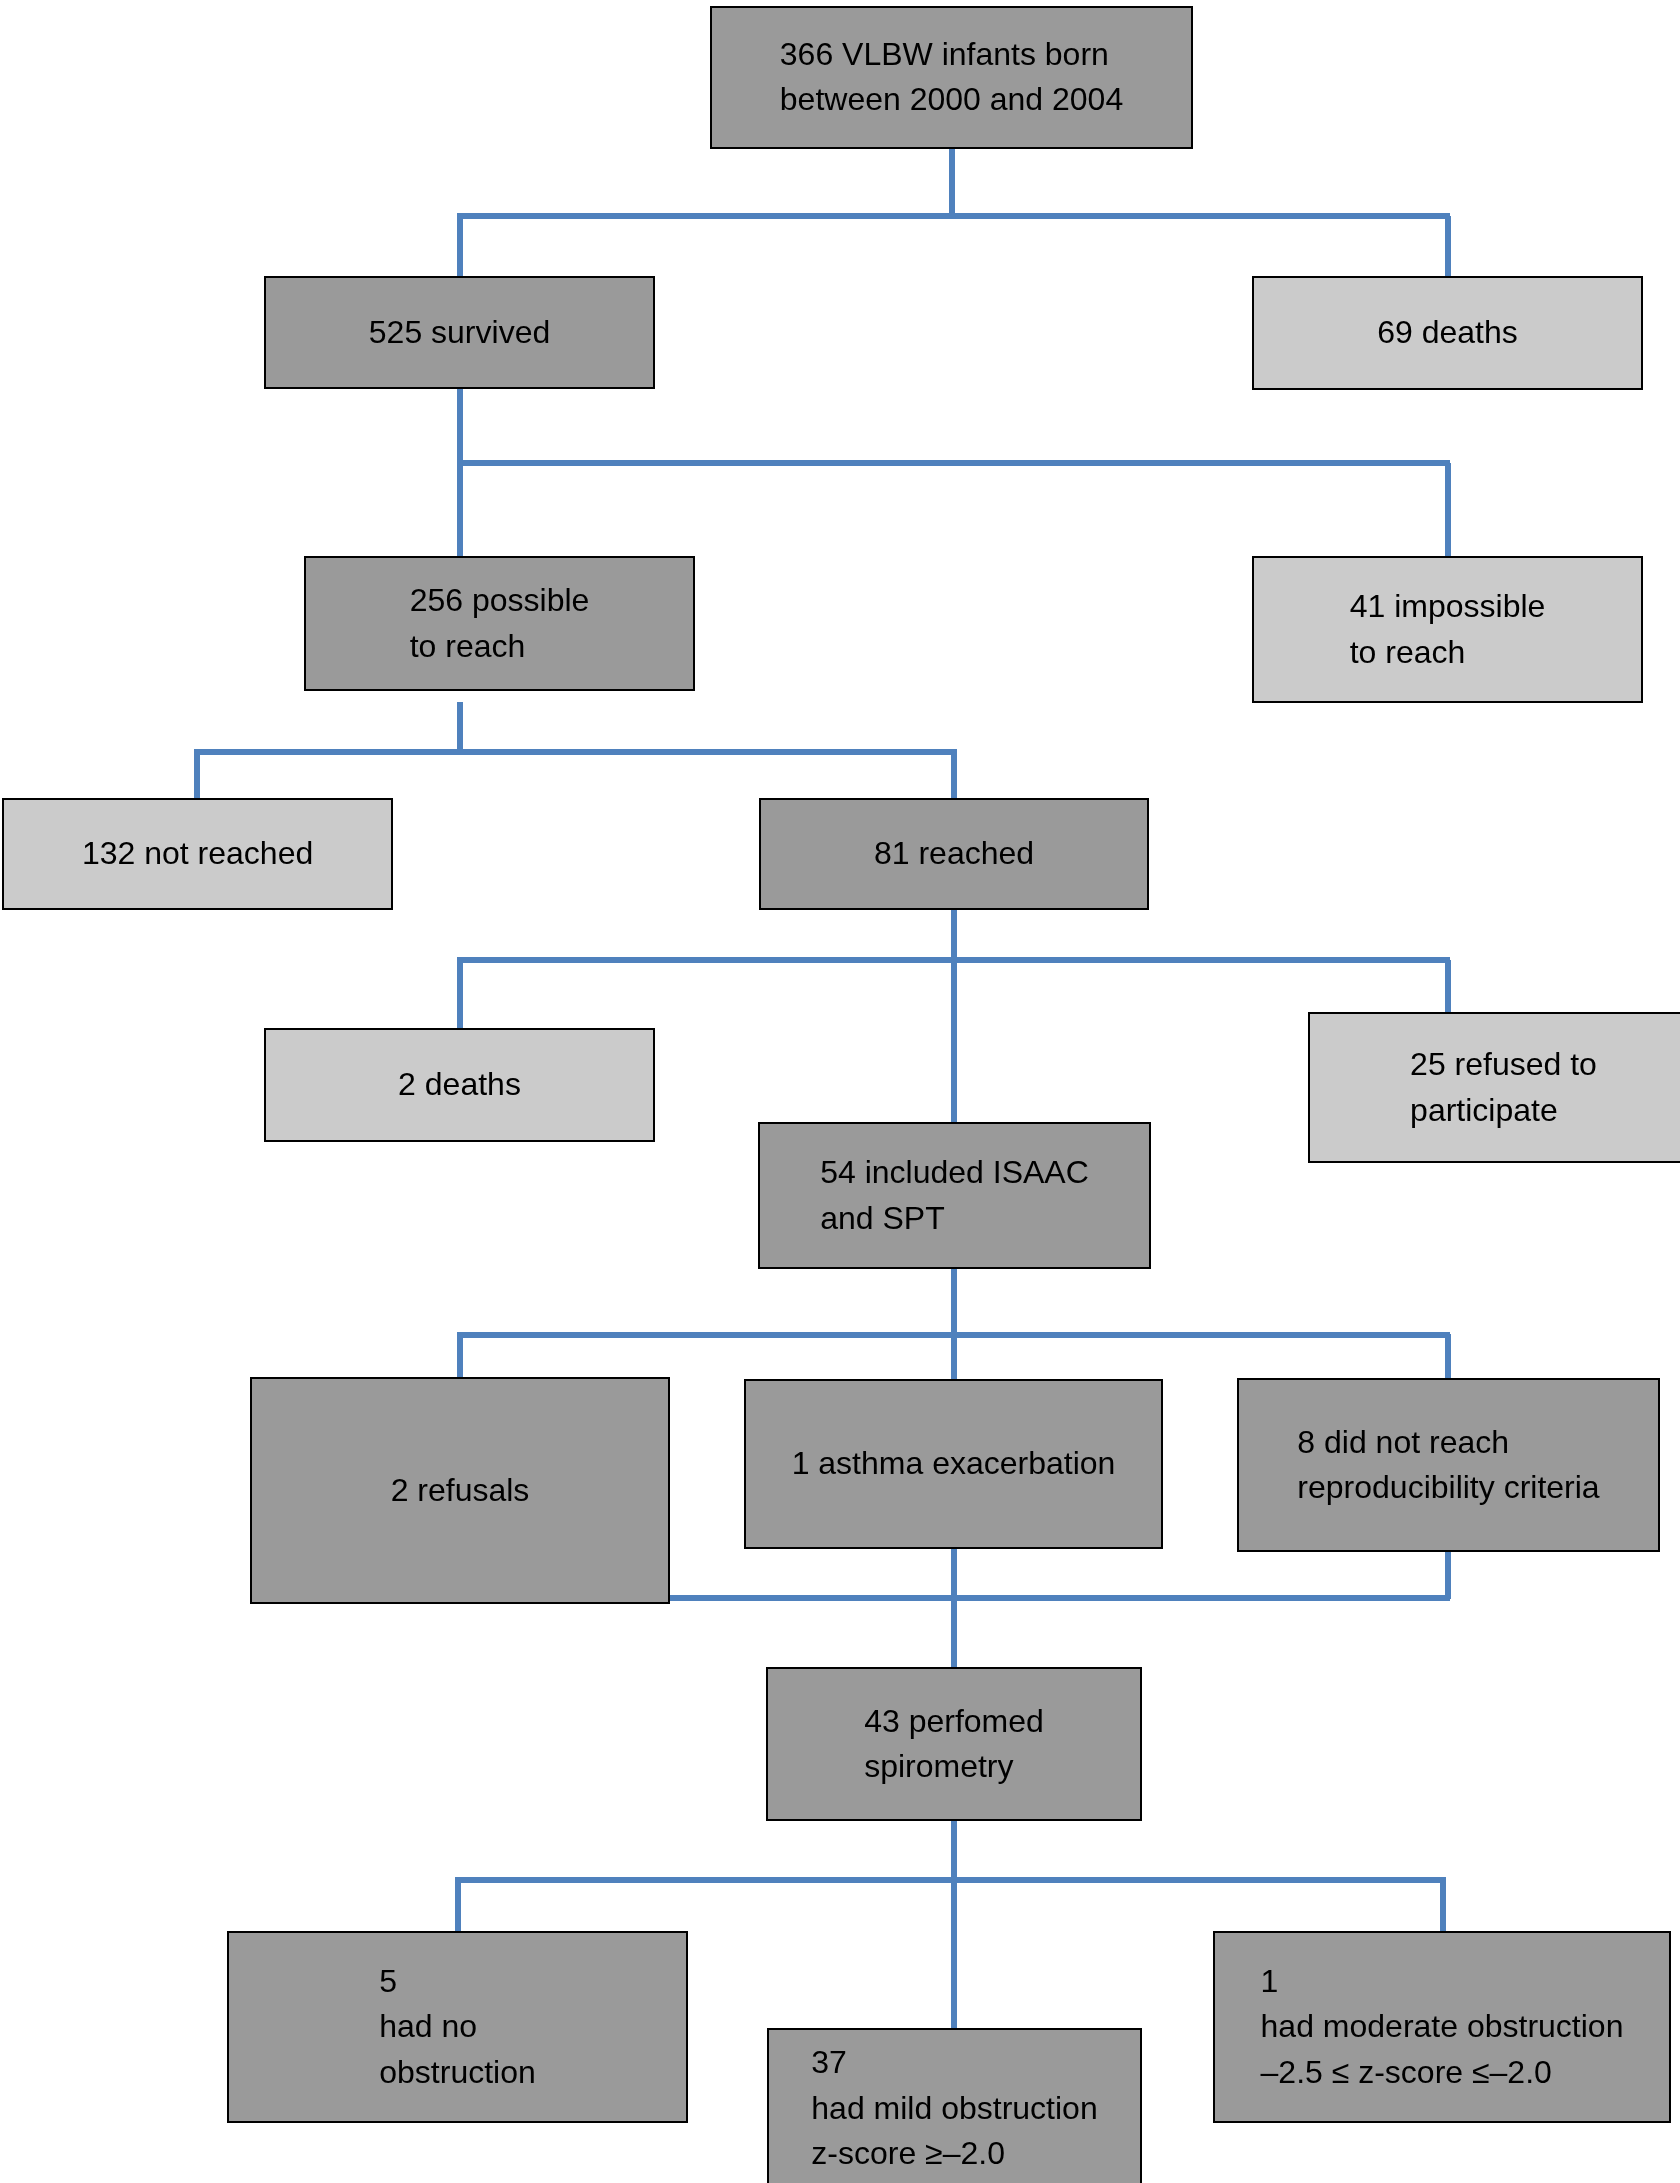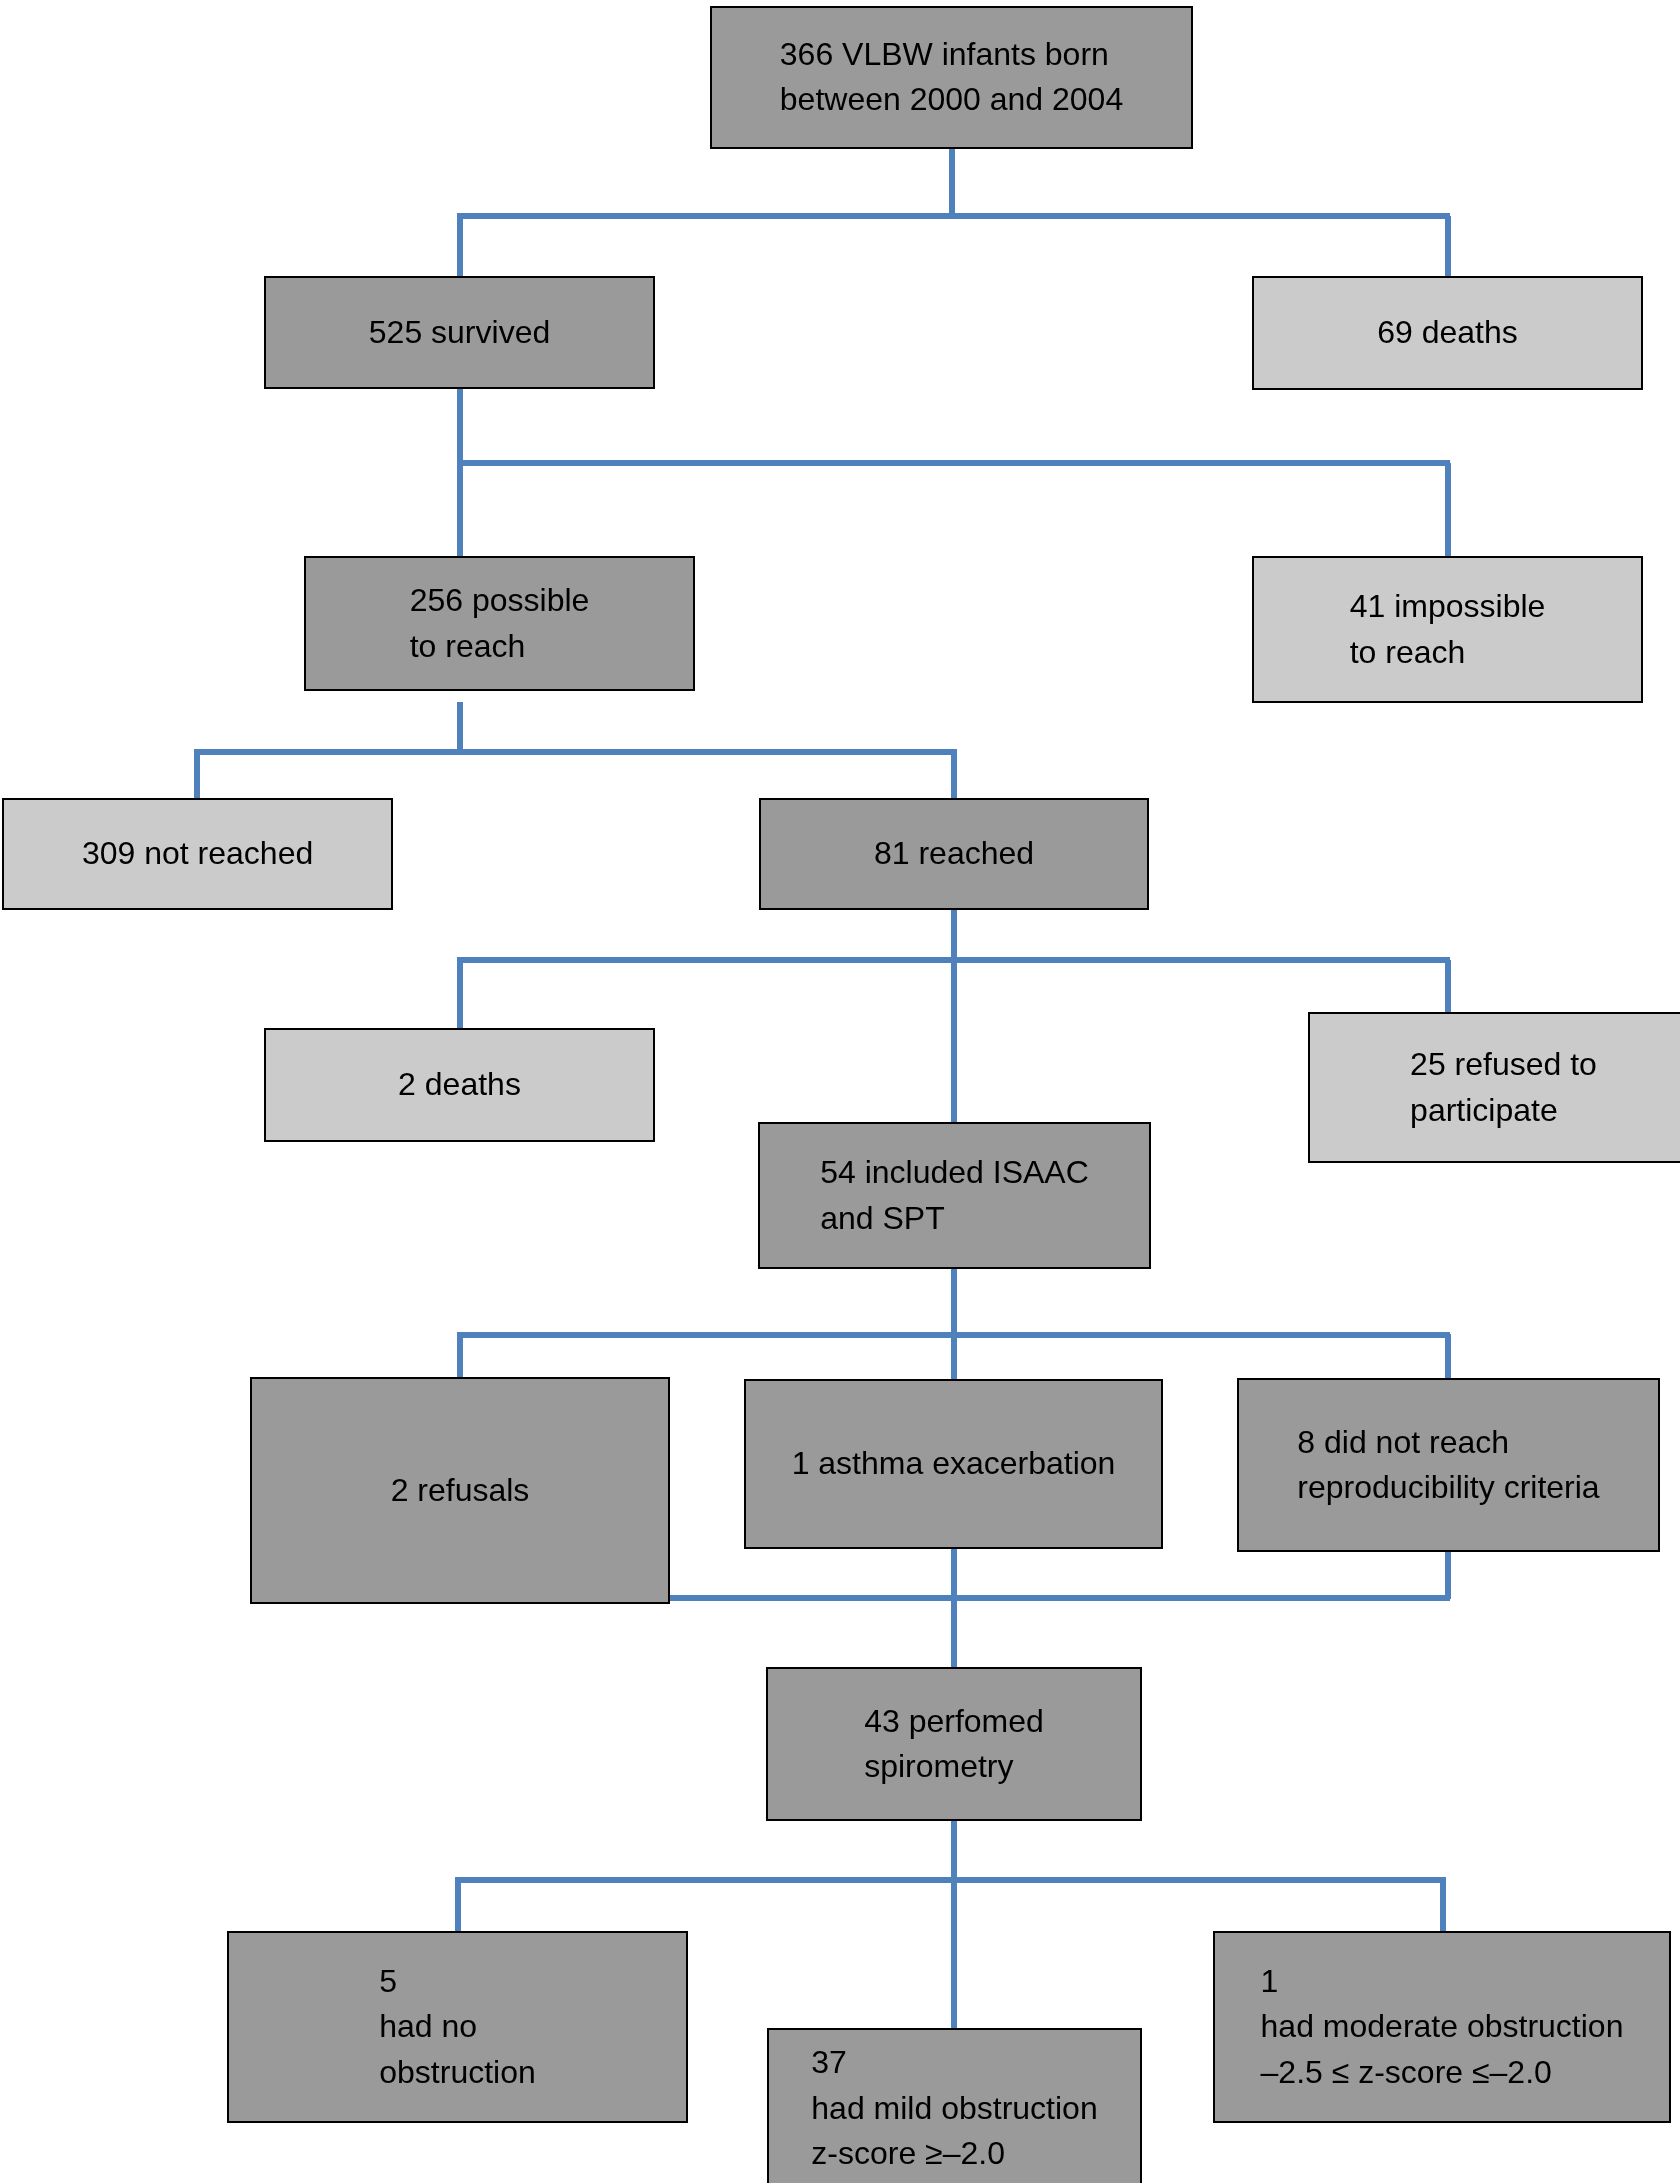--- a/index.html
+++ b/index.html
@@ -96,21 +96,21 @@
     <span class="lbl">256 possible
 to reach</span>
   </div>
 
   <div class="node light" style="left:1252px; top:556px;  width:391px; height:147px;">
     <span class="lbl">41 impossible
 to reach</span>
   </div>
 
   <div class="node light" style="left:2.1px;    top:798px; width:391px; height:112px;">
-    <span class="lbl">309 not reached</span>
+    <span class="lbl">132 not reached</span>
   </div>
 
   <div class="node dark" style="left:759px; top:798px; width:390px; height:112px;">
     <span class="lbl">81 reached</span>
   </div>
 
   <div class="node light" style="left:264px;  top:1028px; width:391px; height:114px;">
     <span class="lbl">2 deaths</span>
   </div>
 

